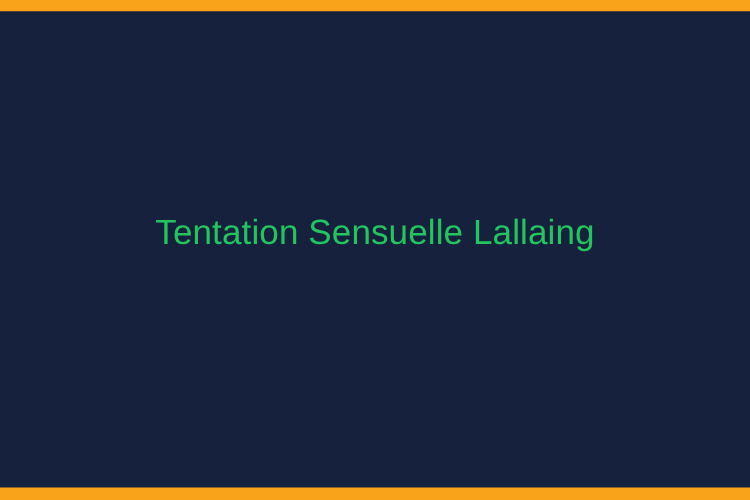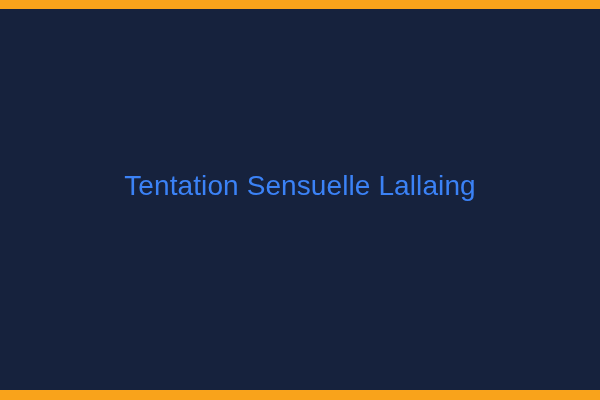--- a/index.html
+++ b/index.html
@@ -46,21 +46,21 @@
   .banner-title {
     position: relative;
     top: -14px;
     margin: 0;
     padding: 0 16px;
     font-family: "Liberation Sans", sans-serif;
     font-size: 28px;
     font-weight: 400;
     line-height: 1.2;
     letter-spacing: 0.1px;
-    color: #3b82f6;
+    color: #22c55e;
     text-align: left;
     white-space: nowrap;
   }
 </style>
 </head>
 <body>
 
 <div class="banner">
 
   <div class="accent-bar accent-bar-top"></div>

